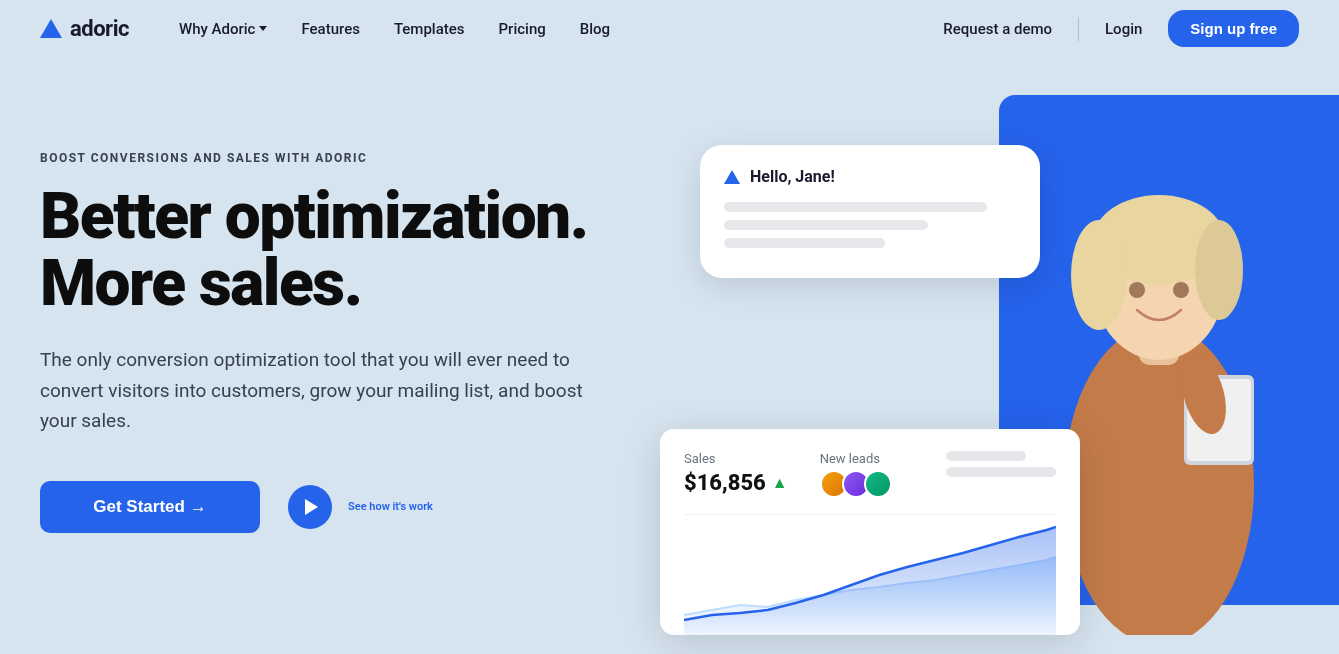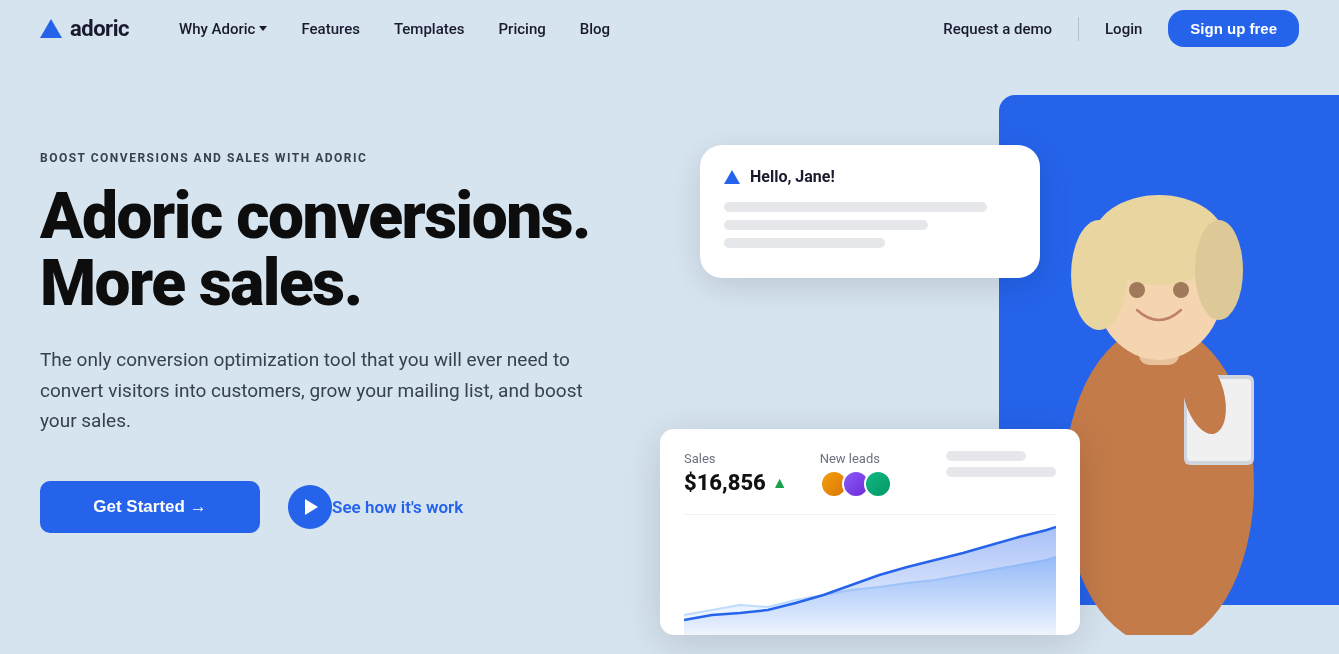--- a/index.html
+++ b/index.html
@@ -145,23 +145,23 @@
       font-weight: 700;
       padding: 16px 32px;
       border-radius: 10px;
       cursor: pointer;
       border: none;
       min-width: 220px;
     }
     .btn-see-how {
       display: flex;
       align-items: center;
-      gap: 0;
+      gap: 16px;
       color: #2563eb;
-      font-size: 17px;
+      font-size: 11px;
       font-weight: 600;
       cursor: pointer;
       text-decoration: none;
     }
     .play-circle {
       width: 44px;
       height: 44px;
       background: #2563eb;
       border-radius: 50%;
       display: flex;
@@ -347,21 +347,21 @@
     <div class="nav-divider"></div>
     <span class="btn-login">Login</span>
     <button class="btn-signup">Sign up free</button>
   </div>
 </nav>
 
 <section class="hero">
   <div class="hero-left">
     <p class="hero-eyebrow">BOOST CONVERSIONS AND SALES WITH ADORIC</p>
     <h1 class="hero-title">
-      <span>Adoric conversions.</span><br>
+      <span>Better optimization.</span><br>
       <span>More sales.</span>
     </h1>
     <p class="hero-subtitle">The only conversion optimization tool that you will ever need to convert visitors into customers, grow your mailing list, and boost your sales.</p>
     <div class="hero-buttons">
       <button class="btn-get-started">Get Started →</button>
       <a class="btn-see-how">
         <div class="play-circle">
           <div class="play-triangle"></div>
         </div>
         <span>See how it's work</span>

